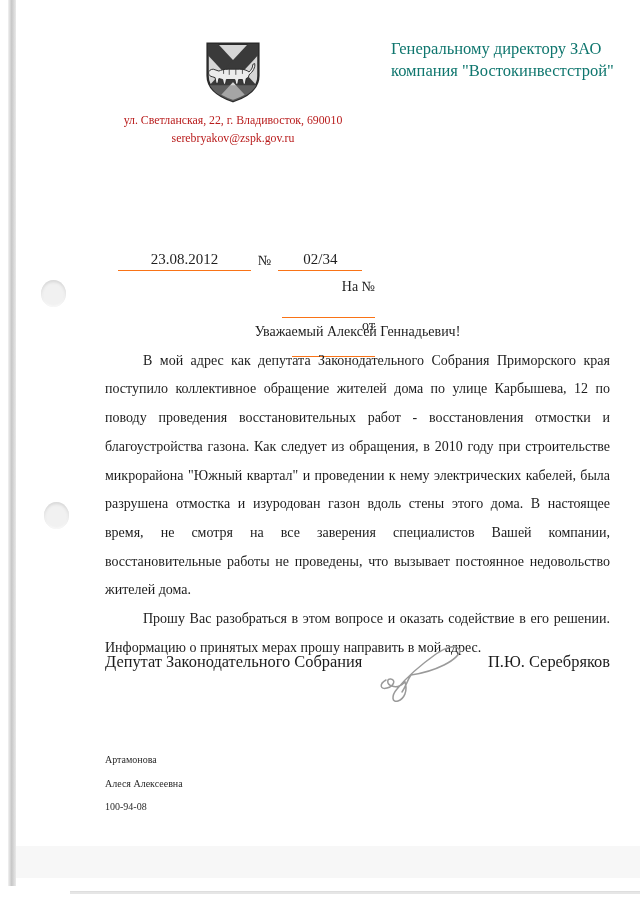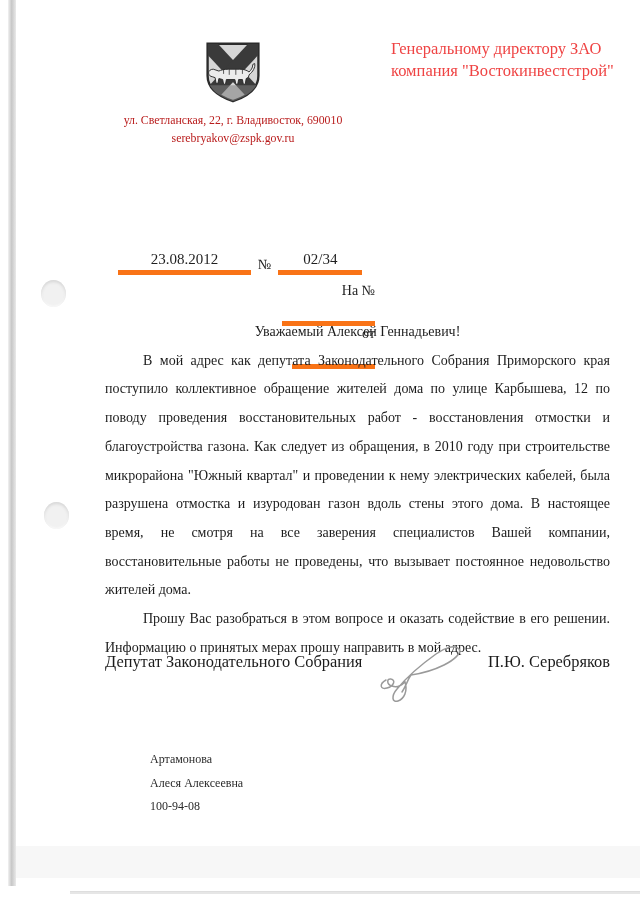--- a/index.html
+++ b/index.html
@@ -26,40 +26,40 @@
     position:absolute;width:25px;height:27px;border-radius:50%;
     background:#f1f1f1;
     box-shadow:inset 0 2px 3px #d7d7d7, inset 0 -1px 2px #fbfbfb;
   }
   .hole.h1{left:41px;top:280px;}
   .hole.h2{left:44px;top:502px;}
 
   
   .addressee{
     position:absolute;left:391px;top:38px;width:235px;
-    font-size:16.5px;line-height:21.5px;color:#ef4444;
+    font-size:16.5px;line-height:21.5px;color:#0f766e;
   }
 
   
   .letterhead{
     position:absolute;left:105px;top:40px;width:256px;text-align:center;
   }
   .emblem{display:block;margin:0 auto;}
   .lh-title{margin-top:8px;line-height:19.5px;font-size:17px;color:#1f1f1f;}
   .lh-title .t1{font-weight:bold;font-size:18px;letter-spacing:0.6px;}
   .lh-contact{margin-top:9px;font-size:12px;line-height:14.5px;color:#b91c1c;}
   .lh-contact .addr{font-size:11.8px;margin-bottom:3px;}
   .lh-contact .phone{font-size:12.3px;}
   .lh-contact .email{font-size:11.8px;}
 
   
   .ref{position:absolute;left:105px;top:251px;width:270px;font-size:15px;color:#1f1f1f;}
   .ref-row{display:flex;align-items:flex-end;}
   .ref-row.r2{margin-top:8px;flex-direction:column;}
-  .ref-cell{border-bottom:5px solid #f97316;text-align:center;padding-bottom:2px;}
+  .ref-cell{border-bottom:1px solid #f97316;text-align:center;padding-bottom:2px;}
   .date-cell{width:133px;margin-left:13px;}
   .numsign{margin-left:7px;font-size:14px;padding-bottom:2px;}
   .num-cell{width:84px;margin-left:7px;}
   .nano{margin-left:18px;padding-bottom:2px;font-size:14px;}
   .reply-cell{width:93px;margin-left:6px;height:18px;}
   .ot{margin-left:11px;padding-bottom:2px;font-size:14px;}
   .from-cell{width:83px;margin-left:7px;height:18px;}
 
   
   .letter-body{
@@ -73,21 +73,21 @@
   .sign-row{
     position:absolute;left:105px;top:652px;width:505px;
     display:flex;justify-content:space-between;
     font-size:16.4px;color:#1c1c1c;
   }
   .signature-svg{position:absolute;left:372px;top:626px;}
 
   
   .executor{
     position:absolute;left:105px;top:748px;
-    font-size:12px;line-height:23.5px;color:#2a2a2a;margin-left:45px;
+    font-size:10px;line-height:23.5px;color:#2a2a2a;
   }
 </style>
 </head>
 <body>
 
 <div class="scan-strip"></div>
 <div class="scan-bottom-band"></div>
 <div class="scan-bottom-line"></div>
 <div class="hole h1"></div>
 <div class="hole h2"></div>

